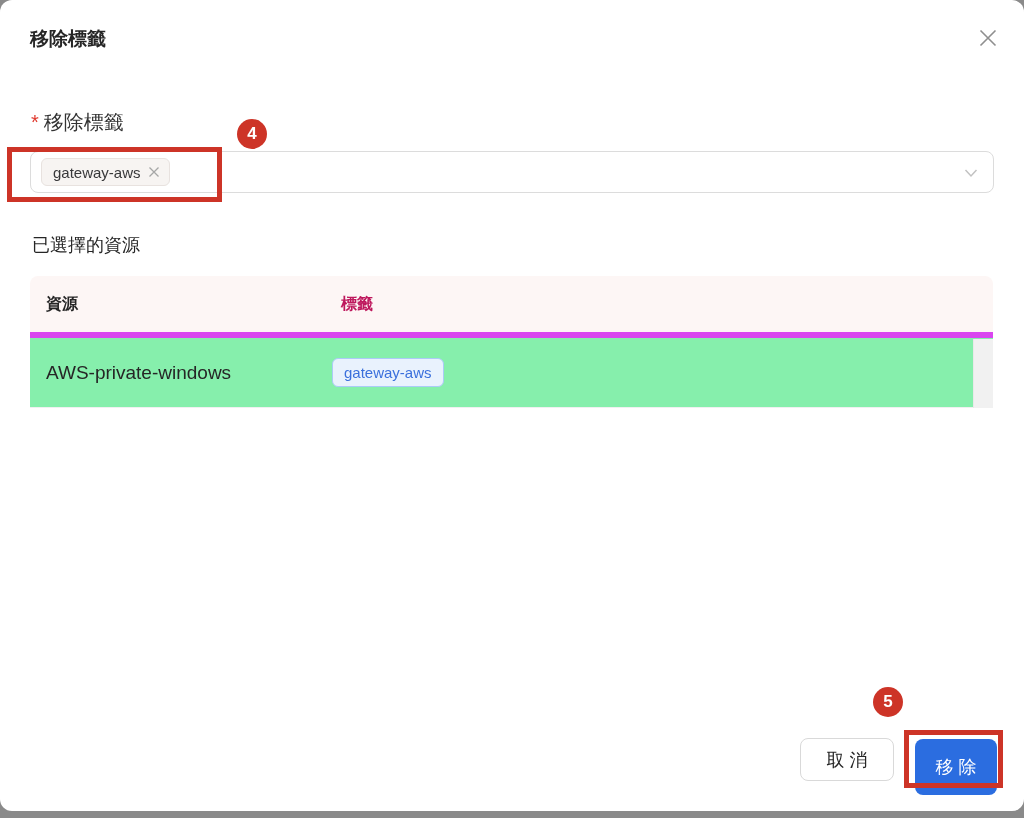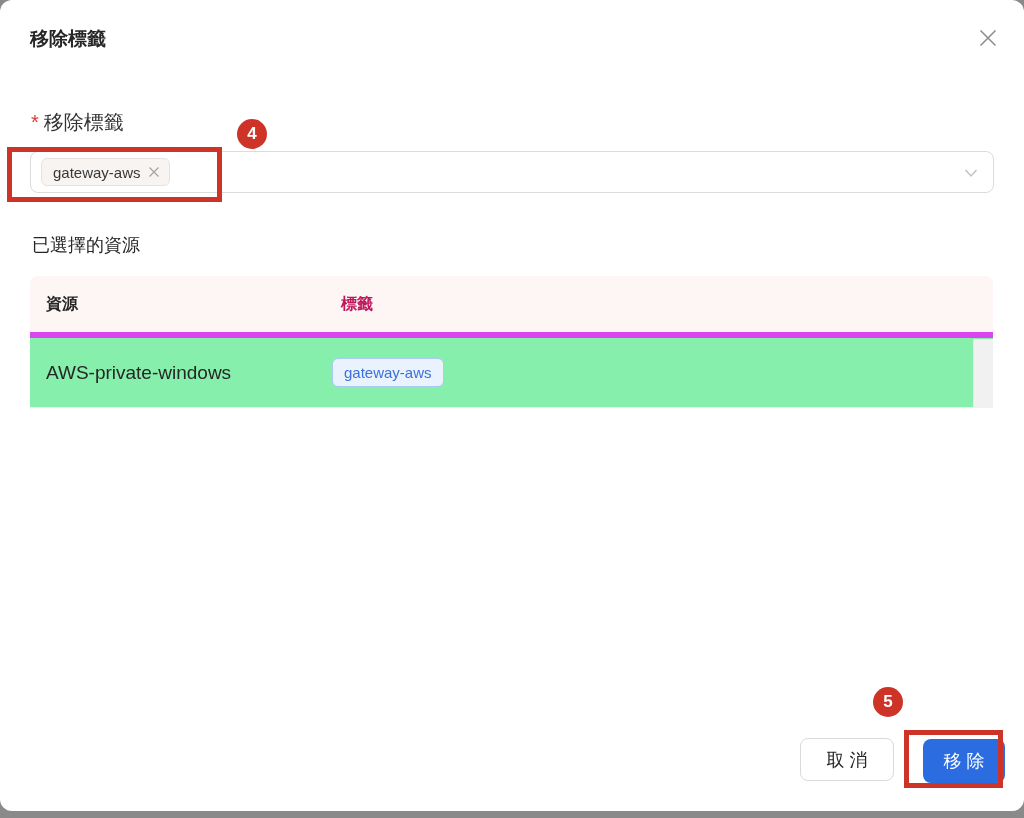--- a/index.html
+++ b/index.html
@@ -123,27 +123,26 @@
     position:absolute; left:800px; top:738px;
     width:94px; height:43px;
     background:#ffffff;
     border:1px solid #d9d9d9; border-radius:8px;
     font-size:18px; color:#262626;
     display:flex; align-items:center; justify-content:center;
     cursor:pointer;
   }
   .remove-btn {
     position:absolute; left:915px; top:739px;
-    width:82px; height:44px;
+    width:82px; height:56px;
     background:#2b6de0;
     border:none; border-radius:8px;
     font-size:18px; color:#ffffff;
     display:flex; align-items:center; justify-content:center;
     cursor:pointer;
-    margin-left:8px;
   }
 </style>
 </head>
 <body>
 
 <div class="modal">
 
   <div class="modal-title">移除標籤</div>
 
   <div class="close-btn">

